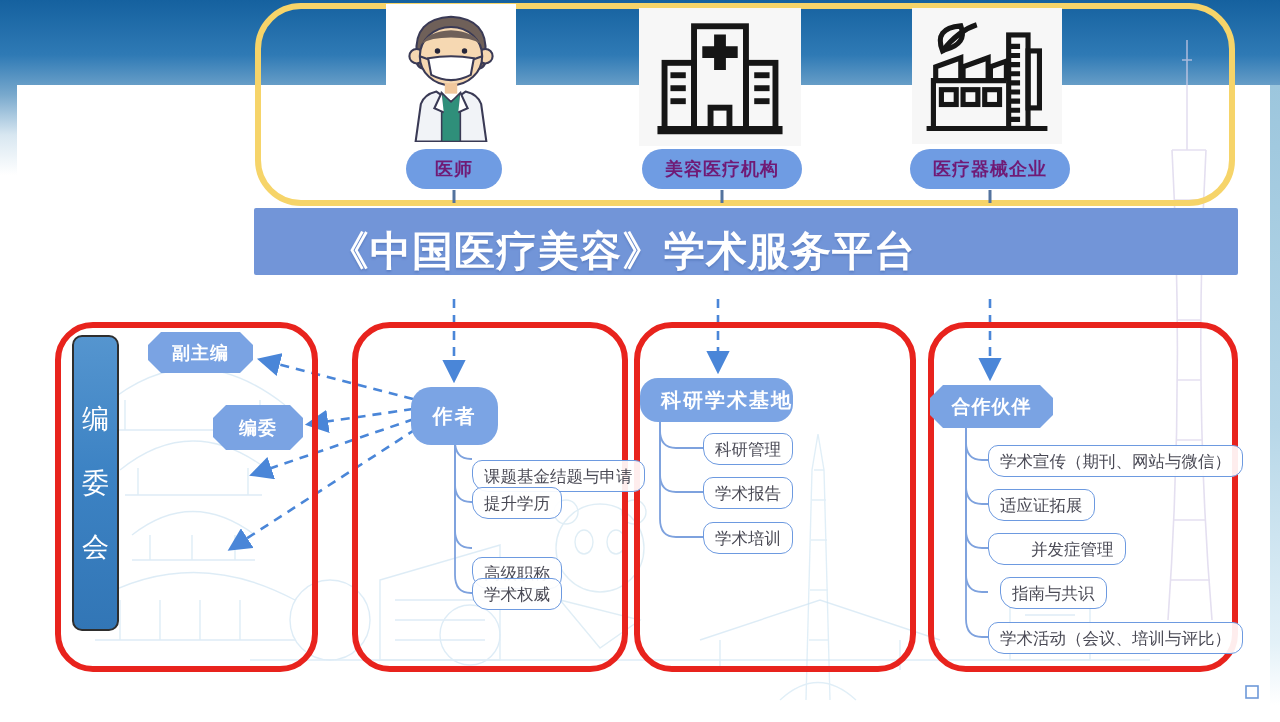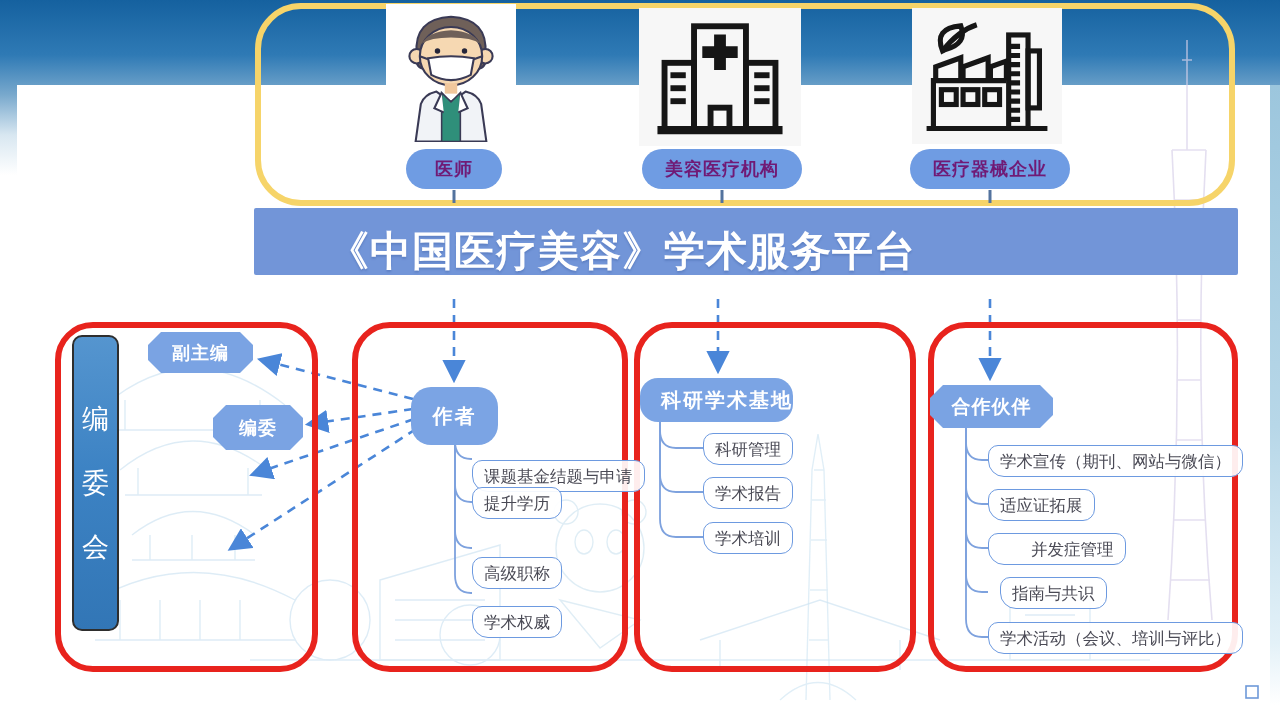--- a/index.html
+++ b/index.html
@@ -217,21 +217,21 @@
   <div class="octagon" style="left:213px;top:405px;width:90px;height:45px;font-size:18px;">
     <span>编委</span>
   </div>
 
   <div class="pill" style="left:411px;top:387px;width:87px;height:58px;border-radius:20px;font-size:20px;">
     <span>作者</span>
   </div>
   <div class="leaf-item" style="left:472px;top:460px;"><span>课题基金结题与申请</span></div>
   <div class="leaf-item" style="left:472px;top:487px;"><span>提升学历</span></div>
   <div class="leaf-item" style="left:472px;top:533px;margin-top:24px;"><span>高级职称</span></div>
-  <div class="leaf-item" style="left:472px;top:578px;margin-top:28px;"><span>学术权威</span></div>
+  <div class="leaf-item" style="left:472px;top:578px;"><span>学术权威</span></div>
 
   <div class="rectnode" style="left:640px;top:378px;width:153px;height:44px;font-size:20px;">
     <span>科研学术基地</span>
   </div>
   <div class="leaf-item" style="left:703px;top:433px;"><span>科研管理</span></div>
   <div class="leaf-item" style="left:703px;top:477px;"><span>学术报告</span></div>
   <div class="leaf-item" style="left:703px;top:522px;"><span>学术培训</span></div>
 
   <div class="octagon" style="left:930px;top:385px;width:123px;height:43px;font-size:19px;">
     <span>合作伙伴</span>

